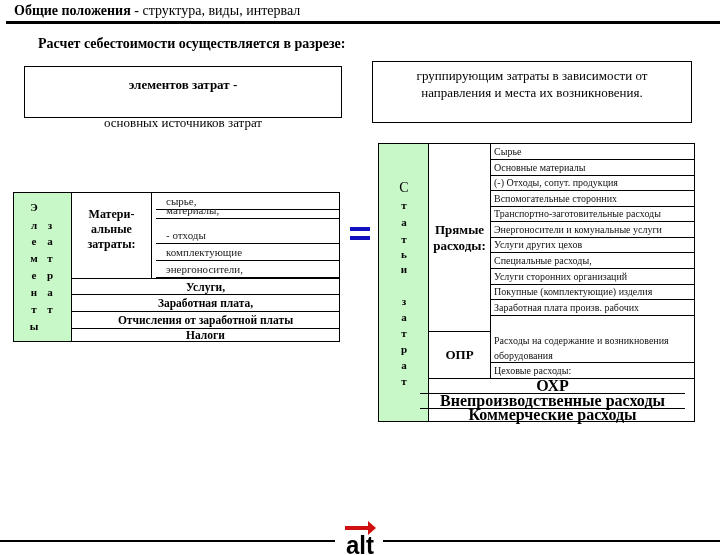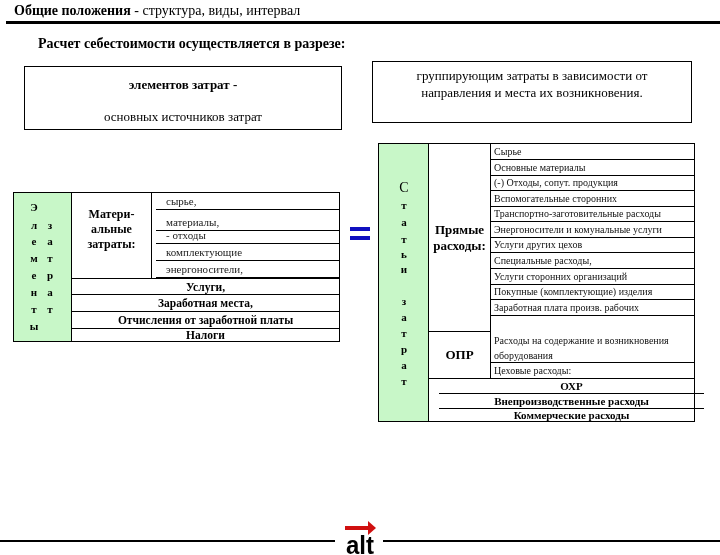--- a/index.html
+++ b/index.html
@@ -5,23 +5,23 @@
   html, body { margin:0; padding:0; background:#fff; }
   body { width:720px; height:555px; position:relative; overflow:hidden;
          font-family:"Liberation Serif", "DejaVu Serif", serif; color:#000; }
   .abs { position:absolute; }
   .title { left:14px; top:3px; font-size:14px; }
   .title b { font-weight:bold; }
   .title-rule { left:6px; top:21px; width:714px; height:3px; background:#000; }
   .subtitle { left:38px; top:36px; font-size:14px; font-weight:bold; }
 
   .box { border:1px solid #000; background:#fff; text-align:center; box-sizing:border-box; }
-  .box-elements { left:24px; top:66px; width:318px; height:64px; font-size:13px; }
+  .box-elements { left:24px; top:66px; width:318px; height:52px; font-size:13px; }
   .box-elements .l1 { font-weight:bold; margin-top:10px; }
-  .box-elements .l2 { margin-top:16px; }
+  .box-elements .l2 { margin-top:22px; }
   .box-calc { left:372px; top:61px; width:320px; height:62px; font-size:13px; line-height:17px; padding-top:5px; }
   .box-calc b { font-weight:bold; }
 
   
   .left-diagram { left:13px; top:192px; width:327px; height:150px; border:1.5px solid #000; box-sizing:border-box; font-size:11px; }
   .green { background:#c8f7c8; }
   .lcol { position:absolute; left:0; top:0; width:58px; height:100%; border-right:1.5px solid #000; box-sizing:border-box; font-weight:bold; font-size:11px; }
   .lcol .ch { position:absolute; width:12px; text-align:center; }
   .matlabel { position:absolute; left:58px; top:0; width:80px; height:85px; border-right:1.5px solid #000; box-sizing:border-box; text-align:center; font-weight:bold; font-size:12px; line-height:15px; padding-top:14px; }
   .subrow { position:absolute; left:142px; width:183px; height:17px; border-bottom:1.5px solid #000; box-sizing:border-box; font-size:11px; line-height:16px; padding-left:10px; color:#222; }
@@ -29,21 +29,21 @@
 
   .equals { left:350px; top:227px; width:20px; }
   .equals div { height:4px; background:#1010c0; margin-bottom:5px; }
 
   
   .right-diagram { left:378px; top:143px; width:317px; height:279px; border:1.5px solid #000; box-sizing:border-box; }
   .rcol { position:absolute; left:0; top:0; width:50px; height:100%; border-right:1.5px solid #000; box-sizing:border-box; font-weight:bold; font-size:11px; text-align:center; }
   .rcol .ch { position:absolute; left:0; width:50px; text-align:center; }
   .grp { position:absolute; left:50px; width:62px; border-right:1.5px solid #000; border-bottom:1.5px solid #000; box-sizing:border-box; font-weight:bold; font-size:13px; display:flex; align-items:center; justify-content:center; text-align:center; line-height:16px; }
   .item { position:absolute; left:112px; width:203px; border-bottom:1.2px solid #000; box-sizing:border-box; font-size:10px; line-height:12px; padding-left:3px; color:#111; }
-  .rfull { position:absolute; left:60px; width:265px; height:17px; border-bottom:1.5px solid #000; box-sizing:border-box; text-align:center; font-weight:bold; font-size:11px; line-height:16px; }
+  .rfull { position:absolute; left:41px; width:265px; height:17px; border-bottom:1.5px solid #000; box-sizing:border-box; text-align:center; font-weight:bold; font-size:16px; line-height:16px; }
 
   .footer-rule-l { left:0; top:540px; width:335px; height:2px; background:#000; }
   .footer-rule-r { left:383px; top:540px; width:337px; height:2px; background:#000; }
   .logo { left:342px; top:521px; width:40px; height:34px; }
 </style>
 </head>
 <body>
 
 <div class="abs title"><b>Общие положения</b><span> - структура, виды, интервал</span></div>
 <div class="abs title-rule"></div>
@@ -75,26 +75,26 @@
     <span class="ch" style="left:30px;top:76px">р</span>
     <span class="ch" style="left:30px;top:93px">а</span>
     <span class="ch" style="left:30px;top:110px">т</span>
   </div>
   <div class="matlabel">
     <div>Матери-</div>
     <div>альные</div>
     <div>затраты:</div>
   </div>
   <div class="subrow" style="top:0">сырье,</div>
-  <div class="subrow" style="top:21px">материалы,</div>
+  <div class="subrow" style="top:9px">материалы,</div>
   <div class="subrow" style="top:34px"> - отходы</div>
   <div class="subrow" style="top:51px">комплектующие</div>
   <div class="subrow" style="top:68px">энергоносители,</div>
   <div class="fullrow" style="top:85px;border-top:1.5px solid #000;">Услуги,</div>
-  <div class="fullrow" style="top:102px">Заработная места,</div>
+  <div class="fullrow" style="top:102px">Заработная плата,</div>
   <div class="fullrow" style="top:119px">Отчисления от заработной платы</div>
   <div class="fullrow" style="top:136px;border-bottom:none;height:12px;line-height:12px">Налоги</div>
 </div>
 
 <div class="abs equals">
     <div></div>
     <div></div>
   </div>
 
 <div class="abs right-diagram">

